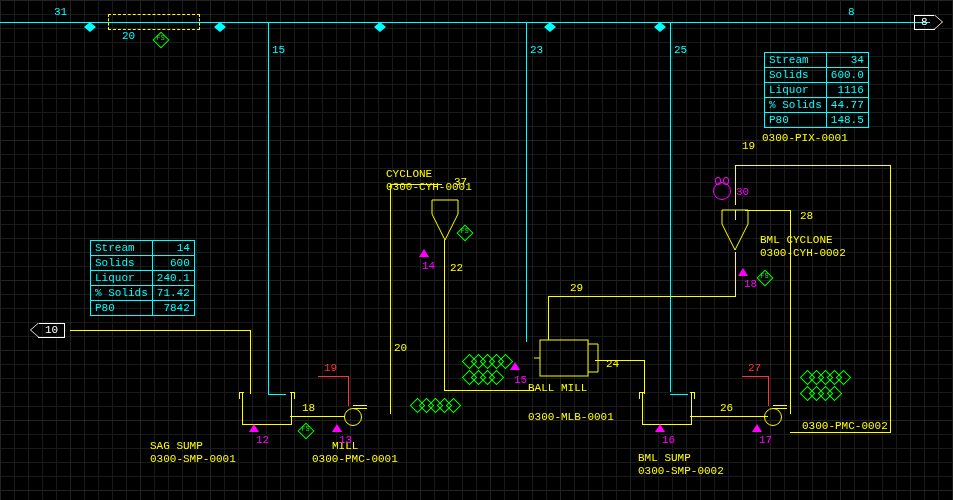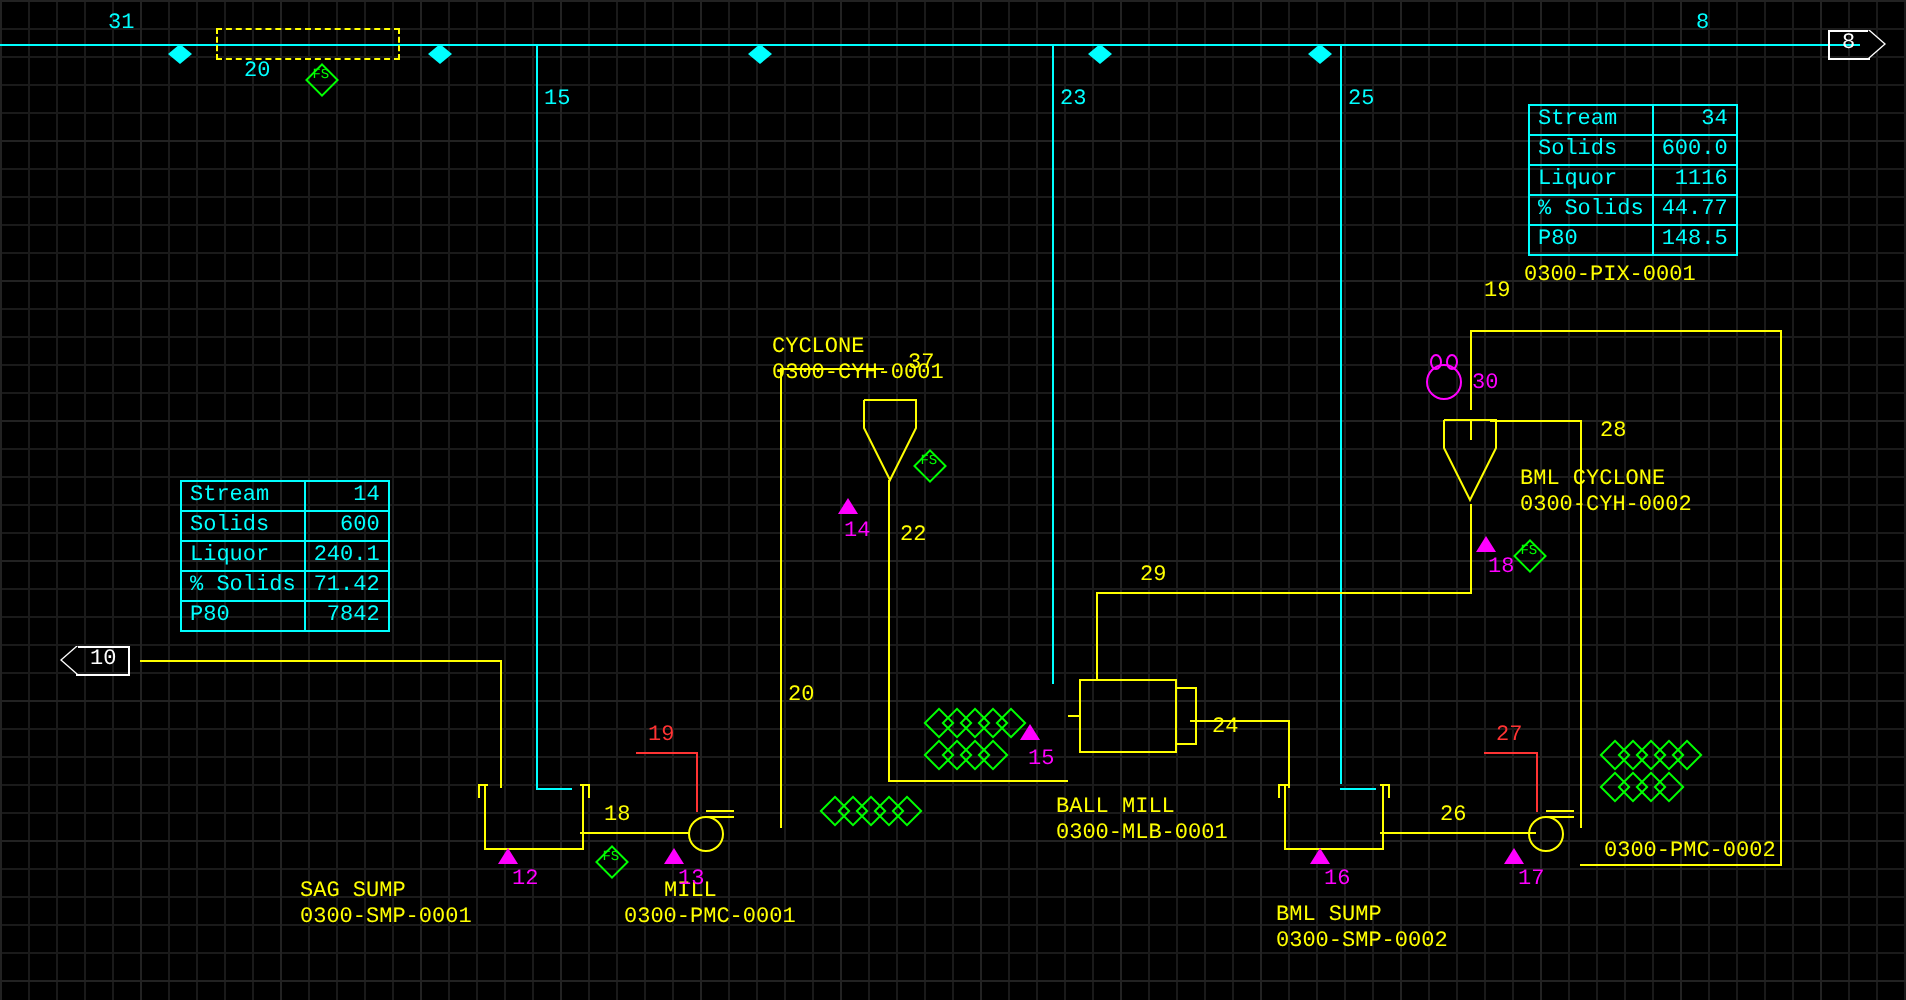--- a/index.html
+++ b/index.html
@@ -168,21 +168,21 @@
   <polyline points="4,4 30,4 30,18 17,44 4,18 4,4" fill="none" stroke="#ff0"></polyline>
 </svg>
 <span class="lbl y" style="left:760px;top:234px">BML CYCLONE</span>
 <span class="lbl y" style="left:760px;top:247px">0300-CYH-0002</span>
 
 <svg style="left:534px;top:334px" width="70" height="48">
   <rect x="6" y="6" width="48" height="36" fill="none" stroke="#ff0"></rect>
   <polyline points="54,10 64,10 64,38 54,38" fill="none" stroke="#ff0"></polyline>
   <line x1="0" y1="24" x2="6" y2="24" stroke="#ff0"></line>
 </svg>
-<span class="lbl y" style="left:528px;top:398px">BALL MILL</span>
+<span class="lbl y" style="left:528px;top:382px">BALL MILL</span>
 <span class="lbl y" style="left:528px;top:411px">0300-MLB-0001</span>
 
 <div class="eq-sump" style="left:242px;top:392px"></div>
 <span class="lbl y" style="left:150px;top:440px">SAG SUMP</span>
 <span class="lbl y" style="left:150px;top:453px">0300-SMP-0001</span>
 
 <div class="eq-sump" style="left:642px;top:392px"></div>
 <span class="lbl y" style="left:638px;top:452px">BML SUMP</span>
 <span class="lbl y" style="left:638px;top:465px">0300-SMP-0002</span>
 

